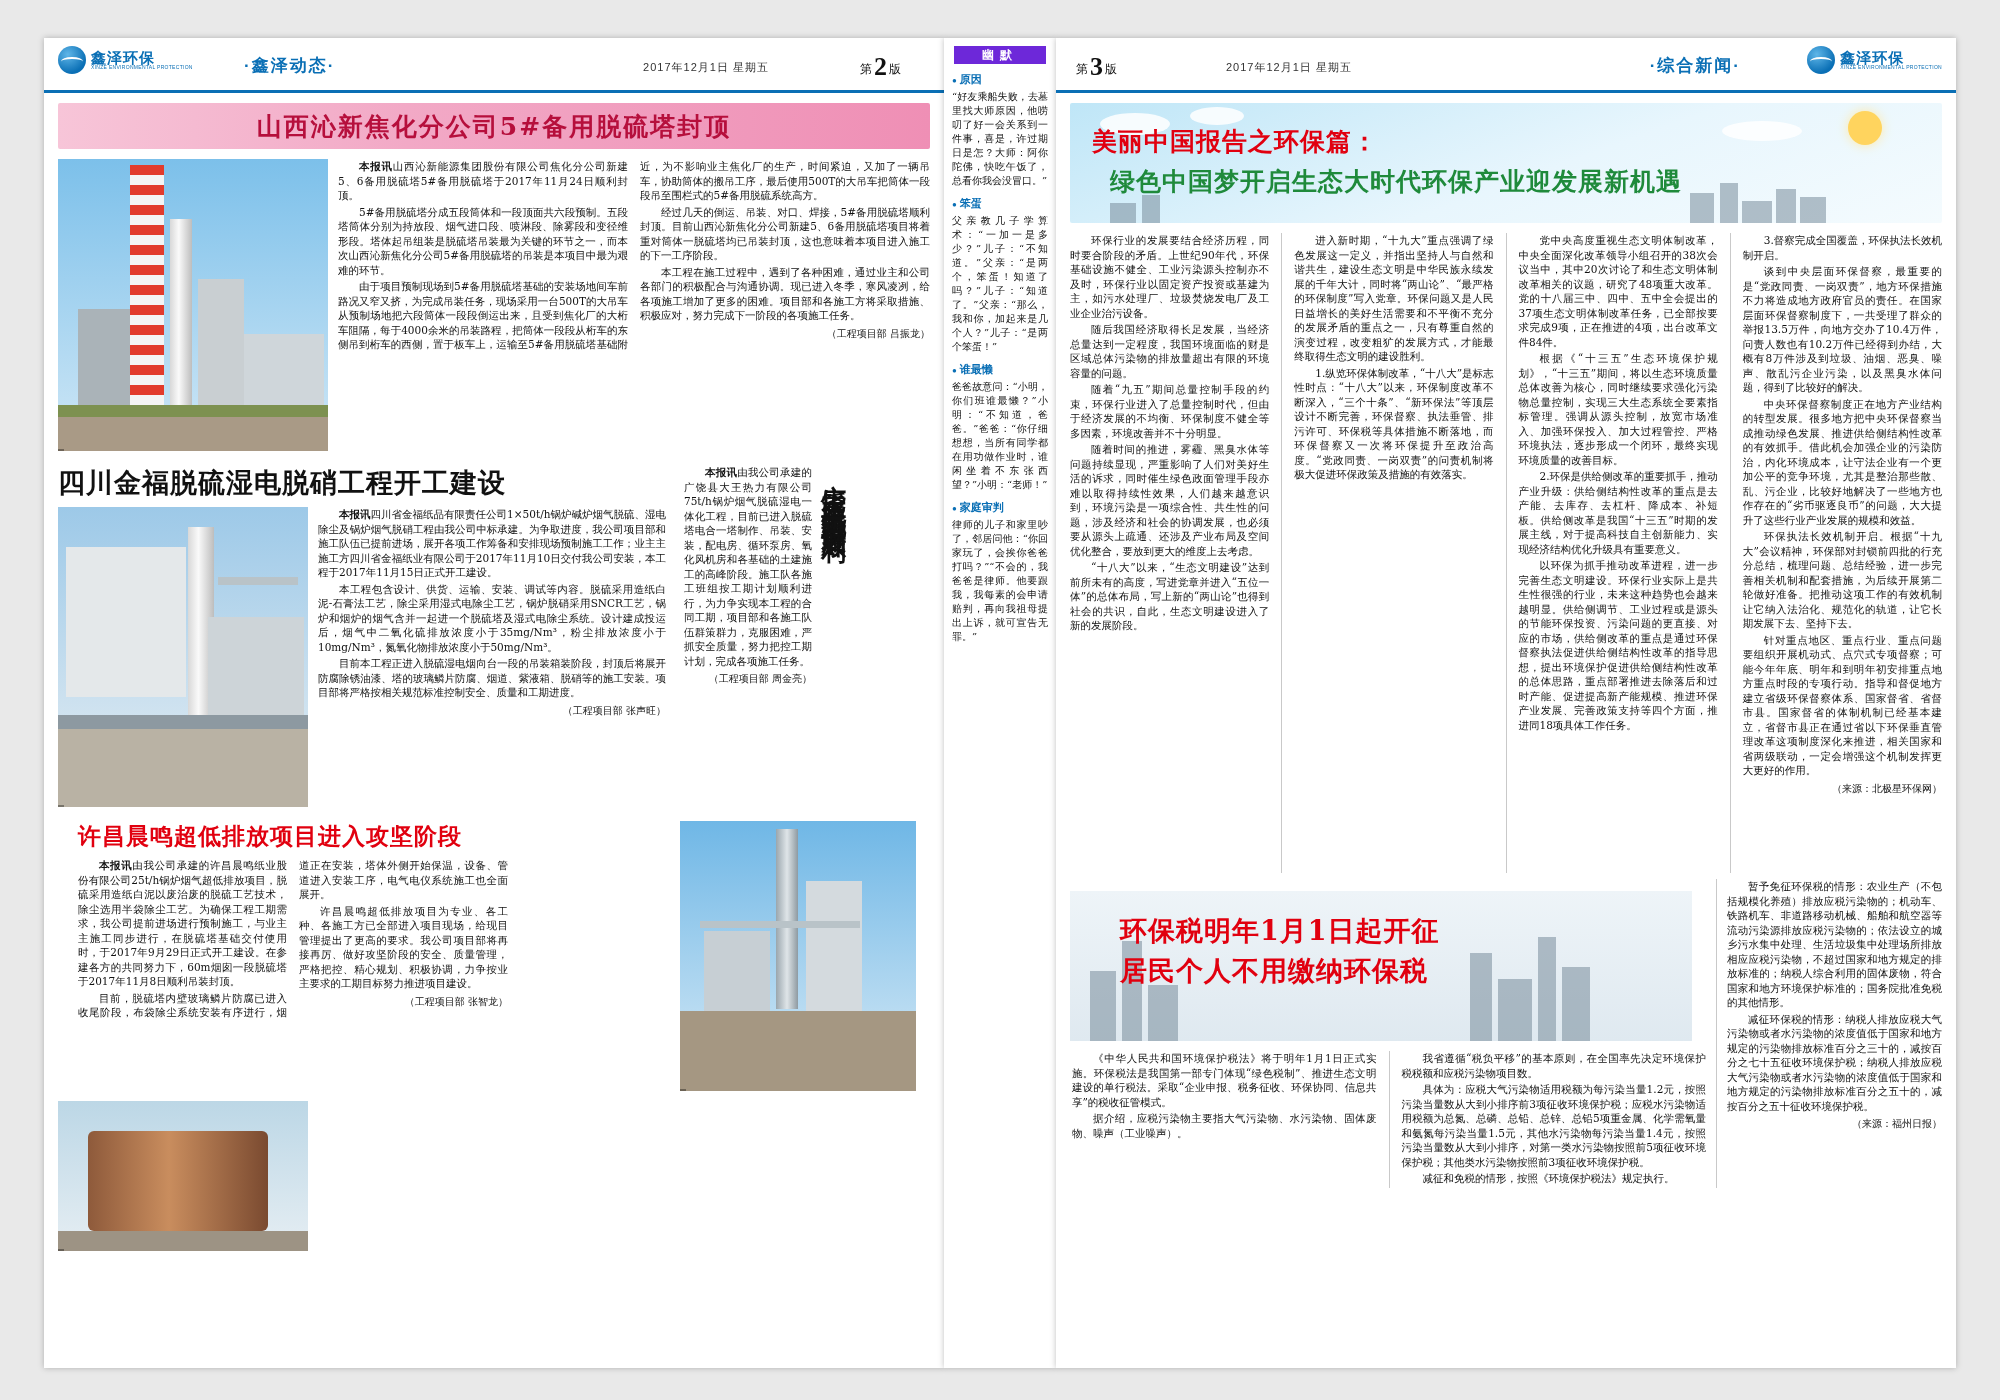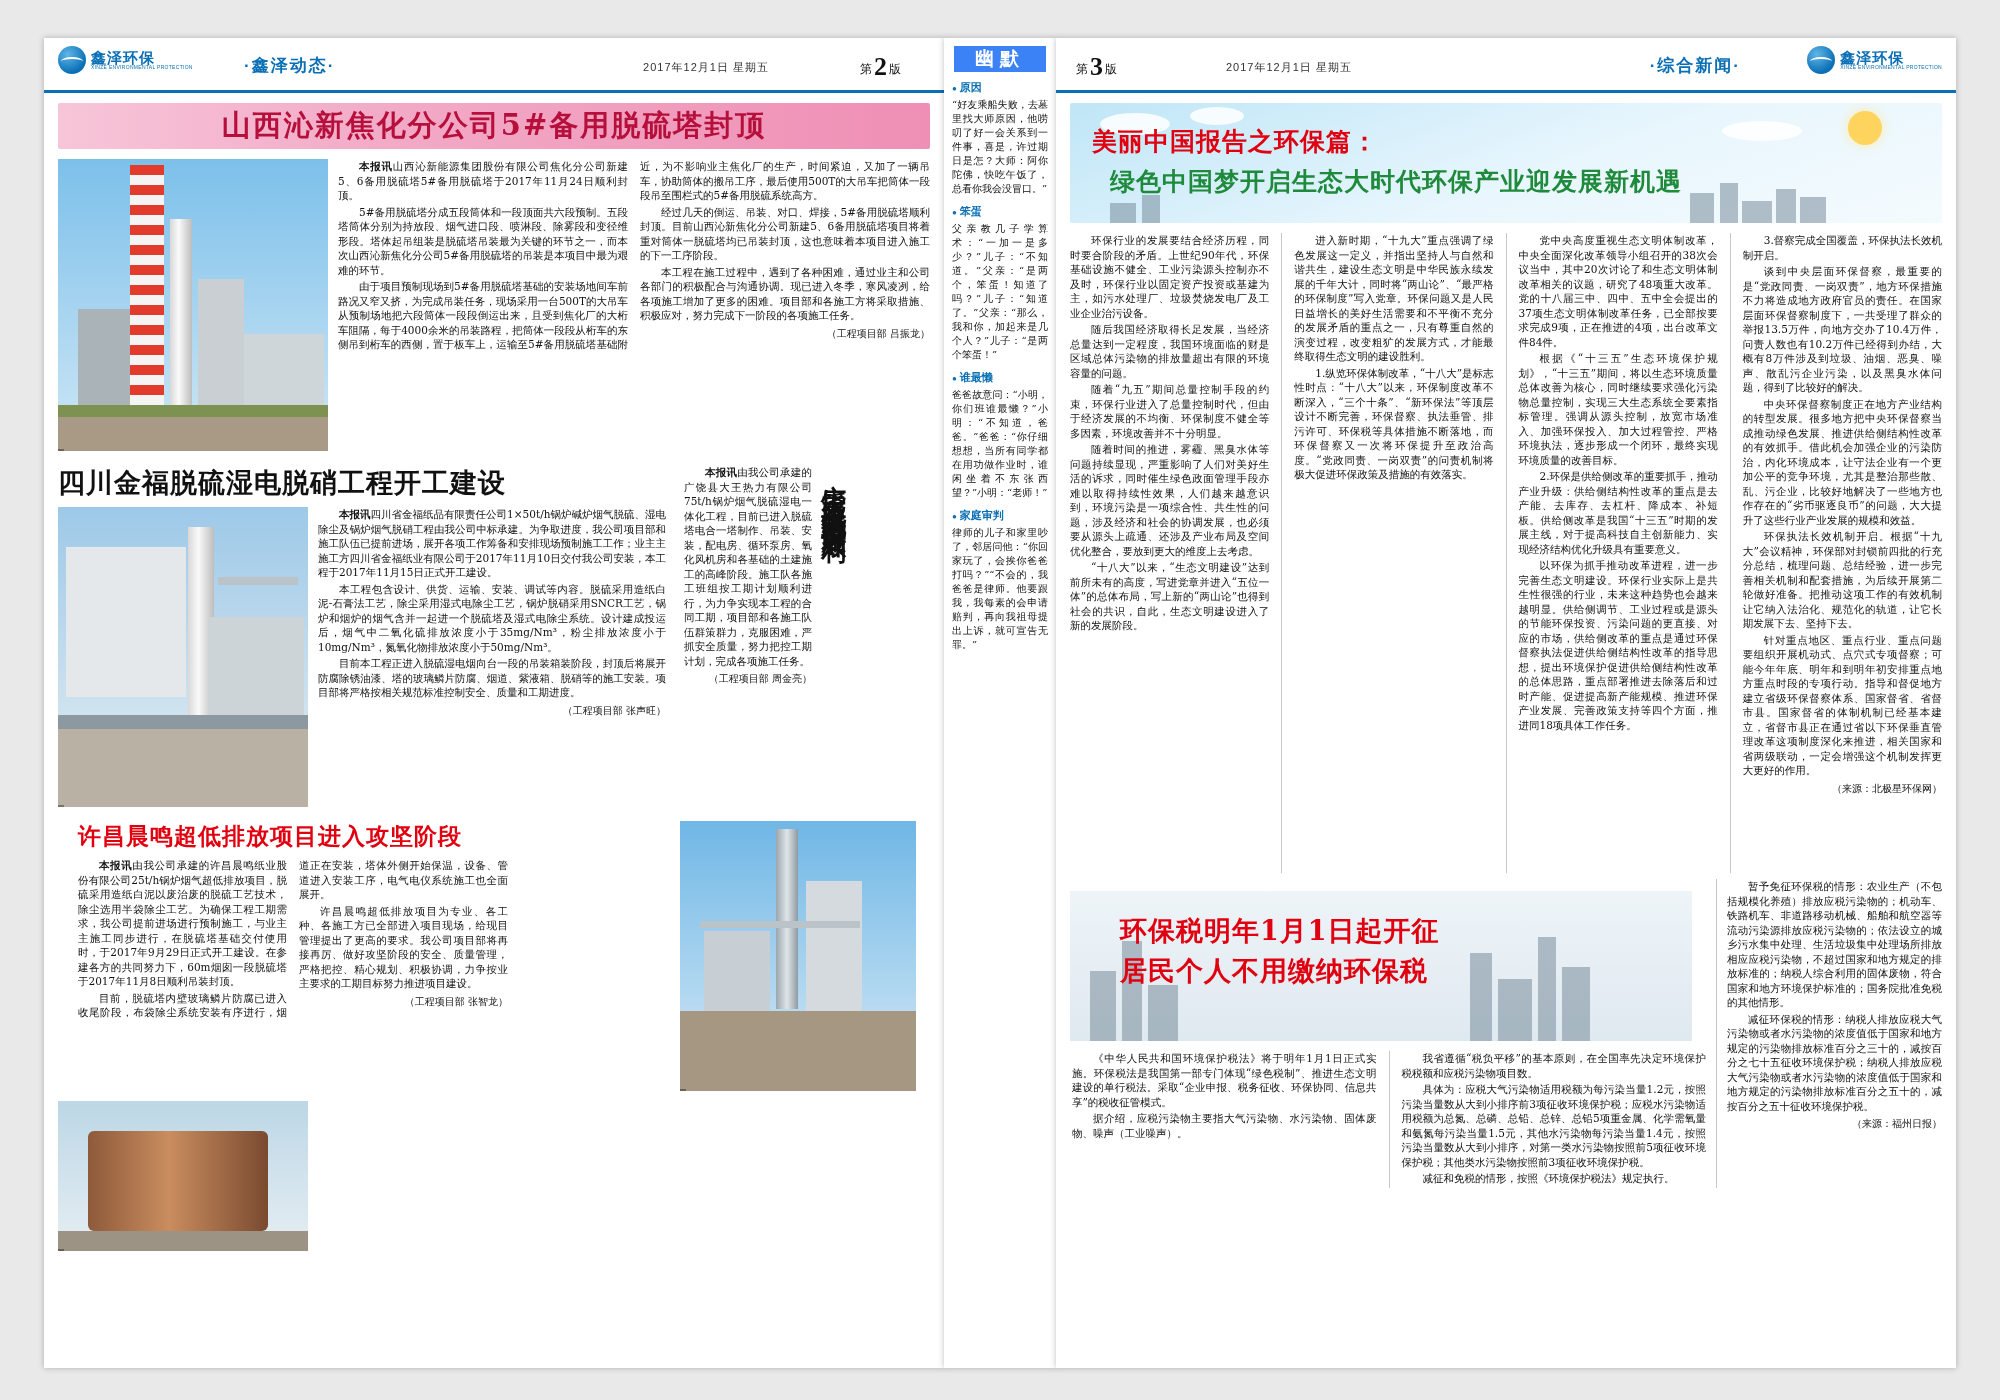--- a/index.html
+++ b/index.html
@@ -31,39 +31,39 @@
   #right-page .logo{left:auto;right:14px;}
 
   
   .col-text{font-family:"DejaVu Serif","Liberation Serif",serif;font-size:10.5px;line-height:14.5px;color:#111;text-align:justify;}
   .col-text p{margin:0 0 2px 0;text-indent:2em;}
   .lead{font-weight:bold;}
   .sig{text-align:right;font-size:10px;margin-top:4px;}
 
   
   .banner1{margin:10px 14px 0 14px;height:46px;background:linear-gradient(90deg,#f7c5d8,#f2a9c6 40%,#ef8fb5);border-radius:2px;display:flex;align-items:center;justify-content:center;}
-  .banner1 span{font-size:29px;font-weight:bold;color:#b60f3c;letter-spacing:2px;font-family:"DejaVu Serif",serif;}
+  .banner1 span{font-size:25px;font-weight:bold;color:#b60f3c;letter-spacing:2px;font-family:"DejaVu Serif",serif;}
   .blk{margin:10px 14px 0 14px;display:flex;gap:10px;}
   .photo{position:relative;overflow:hidden;background:#8aa;}
   .cap{position:absolute;left:0;bottom:0;font-size:9px;color:#fff;background:rgba(0,0,0,.35);padding:1px 3px;}
   .hl2{font-size:27px;font-weight:bold;color:#111;letter-spacing:1px;margin:14px 14px 6px 14px;font-family:"DejaVu Serif",serif;}
   .hl3{font-size:23px;font-weight:bold;color:#e1000f;letter-spacing:1px;margin:14px 14px 6px 14px;font-family:"DejaVu Serif",serif;}
   .vert-title{writing-mode:vertical-rl;font-size:25px;font-weight:bold;color:#111;letter-spacing:4px;font-family:"DejaVu Serif",serif;line-height:1.05;}
 
   
   .sky{background:linear-gradient(#7cc0ea,#cfe7f6);}
   .tower{position:absolute;background:linear-gradient(90deg,#d8d8d8,#fafafa 40%,#bdbdbd);}
   .stripe-tower{background:repeating-linear-gradient(#e23b2c 0 10px,#f4f4f4 10px 20px);}
   .ground{position:absolute;left:0;right:0;bottom:0;background:#9b8f7d;}
   .bld{position:absolute;background:#cfd6da;}
   .pipe{position:absolute;background:#b9c3c8;}
   .tank{position:absolute;background:linear-gradient(90deg,#8e5a3b,#c98d5e 45%,#7a4a30);}
 
   
-  .hum-head{margin:8px 10px 6px 10px;height:26px;background:#3b82f6;color:#fff;display:flex;align-items:center;justify-content:center;font-size:19px;letter-spacing:6px;font-weight:bold;}
+  .hum-head{margin:8px 10px 6px 10px;height:18px;background:#6d28d9;color:#fff;display:flex;align-items:center;justify-content:center;font-size:12px;letter-spacing:6px;font-weight:bold;}
   .hum-sec{margin:8px 8px 0 8px;}
   .hum-t{font-size:11px;font-weight:bold;color:#0a6fb5;margin-bottom:3px;}
   .hum-t:before{content:"●";font-size:8px;margin-right:3px;color:#0a6fb5;}
   .hum-b{font-family:"DejaVu Serif",serif;font-size:10px;line-height:14px;color:#111;text-align:justify;}
 
   
   .rbanner{position:relative;margin:10px 14px 0 14px;height:120px;background:linear-gradient(160deg,#bfe6f7,#e8f6fd 55%,#f4fbfe);overflow:hidden;border-radius:2px;}
   .rbanner .t1{position:absolute;left:22px;top:22px;font-size:25px;font-weight:bold;color:#e1000f;letter-spacing:1px;font-family:"DejaVu Serif",serif;}
   .rbanner .t2{position:absolute;left:40px;top:62px;font-size:25px;font-weight:bold;color:#1f8a3b;letter-spacing:1px;font-family:"DejaVu Serif",serif;}
   .cloud{position:absolute;background:#fff;border-radius:50%;opacity:.85;}

